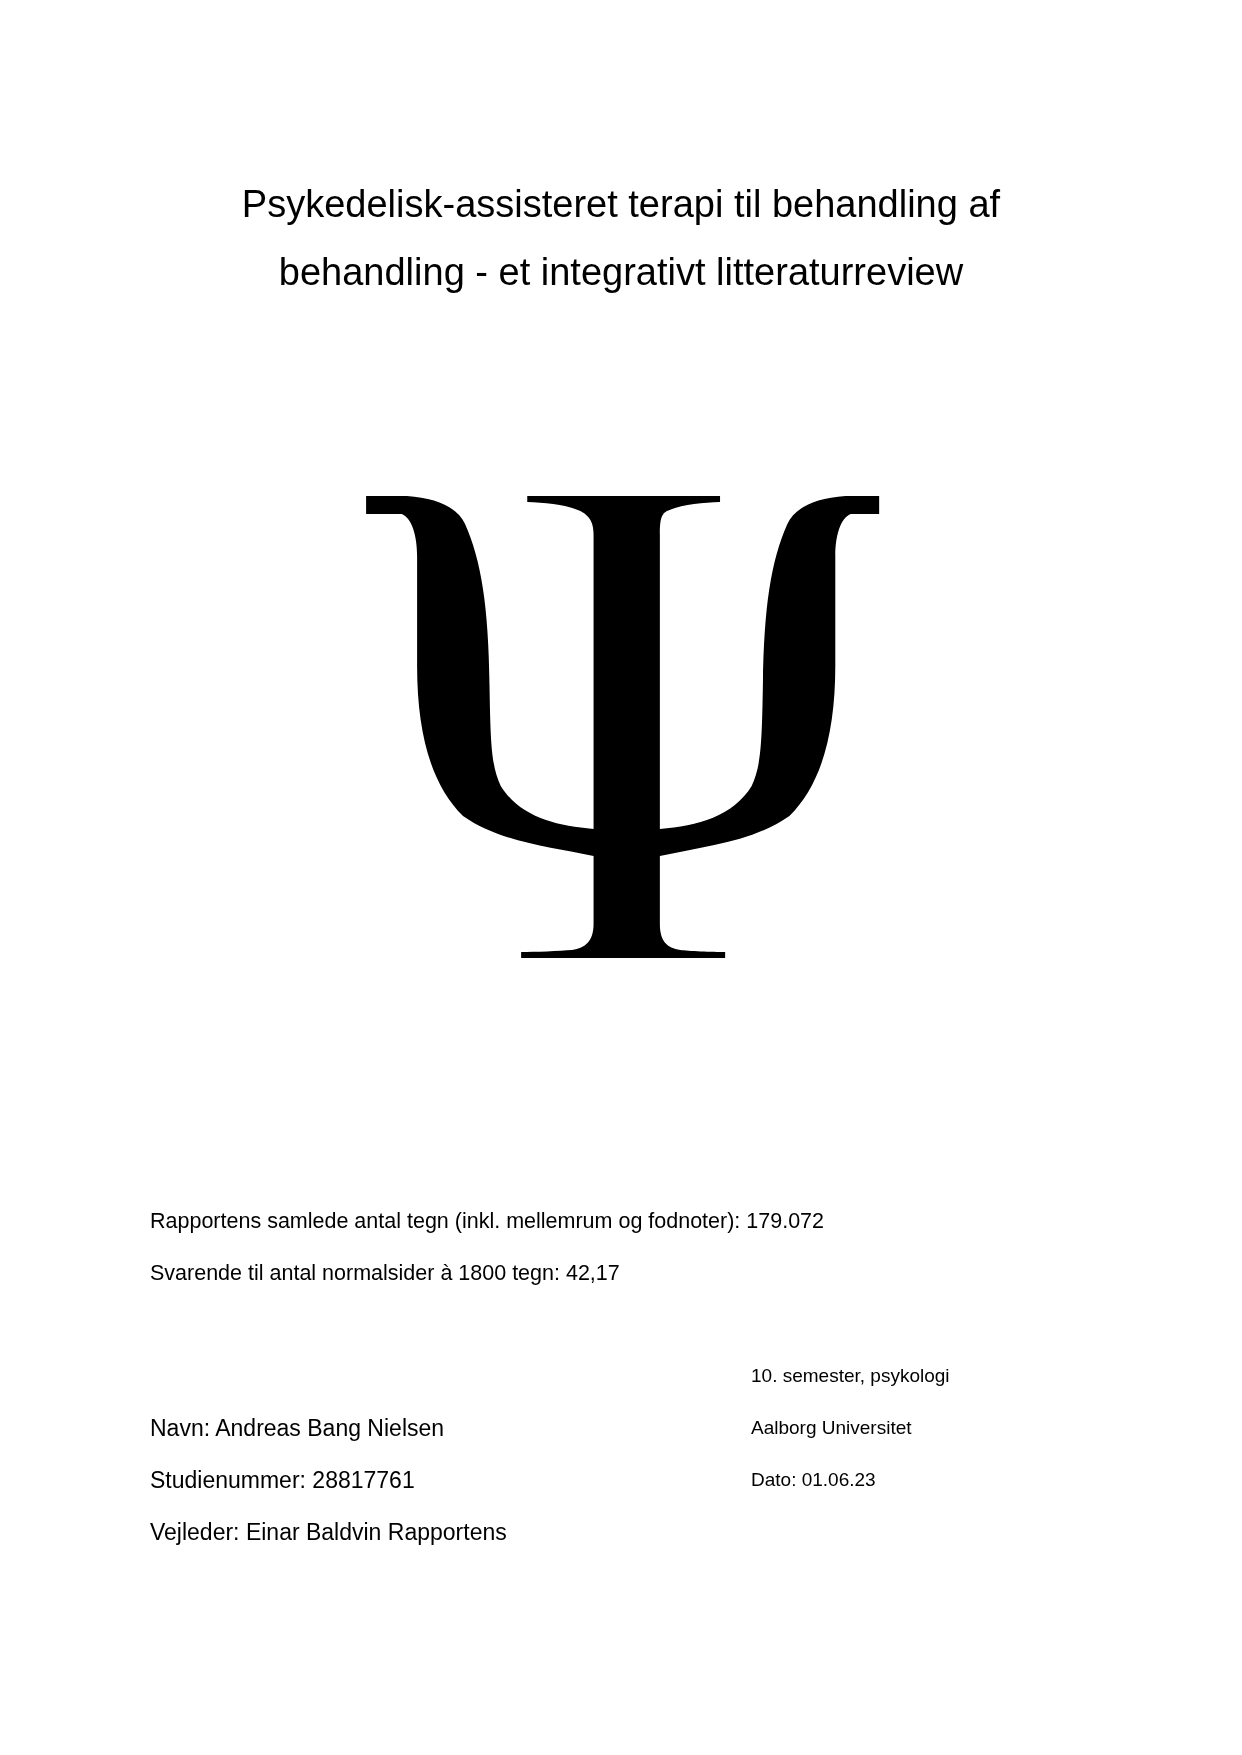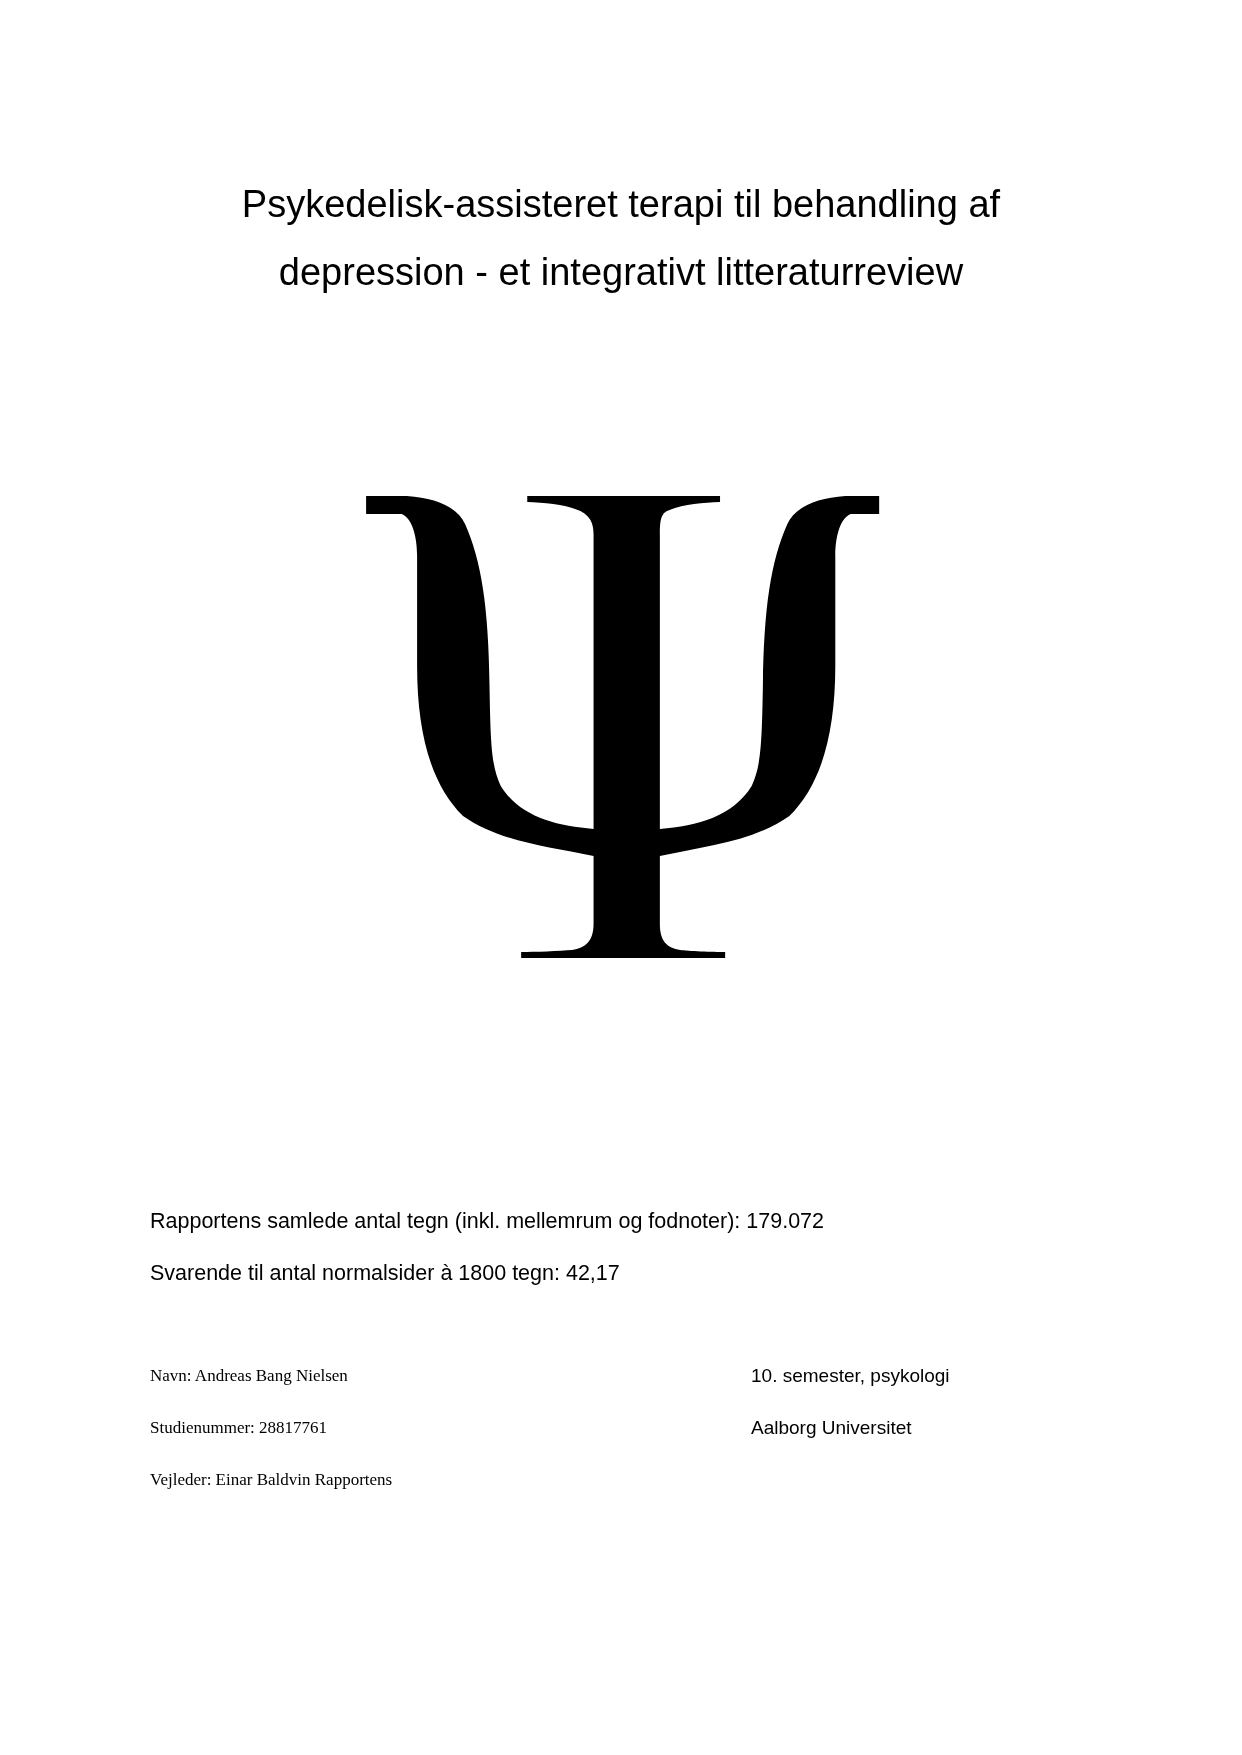--- a/index.html
+++ b/index.html
@@ -37,42 +37,41 @@
     .stats-block {
       position: absolute;
       left: 150px;
       top: 1195px;
       font-size: 21.5px;
       line-height: 52px;
     }
     .info-left {
       position: absolute;
       left: 150px;
-      top: 1350px;
-      font-size: 17px;
+      top: 1402px;
+      font-size: 23px;
       line-height: 52px;
-      font-family: Liberation Serif, serif;
     }
     .info-right {
       position: absolute;
       left: 751px;
       top: 1350px;
       font-size: 19px;
       line-height: 52px;
     }
     .line { display: block; white-space: nowrap; }
   </style>
 </head>
 <body>
 
 <div>
 
   <h1 class="title-block" style="margin:0;">
     <span class="title-line">Psykedelisk-assisteret terapi til behandling af</span>
-    <span class="title-line">depression - et integrativt litteraturreview</span>
+    <span class="title-line">behandling - et integrativt litteraturreview</span>
   </h1>
 
   <div class="psi-logo">
     <svg viewBox="0 0 540 462" xmlns="http://www.w3.org/2000/svg" preserveAspectRatio="none">
 
       <path fill="#000000" d="
         M 5 0
         L 45 0
         C 75 2, 95 12, 102 28
         C 118 65, 125 110, 126 190
@@ -123,15 +122,16 @@
 
   <div class="info-left">
     <span class="line">Navn: Andreas Bang Nielsen</span>
     <span class="line">Studienummer: 28817761</span>
     <span class="line">Vejleder: Einar Baldvin Rapportens</span>
   </div>
 
   <div class="info-right">
     <span class="line">10. semester, psykologi</span>
     <span class="line">Aalborg Universitet</span>
+    <span class="line">Dato: 01.06.23</span>
   </div>
 
 </div>
 
 </body></html>

